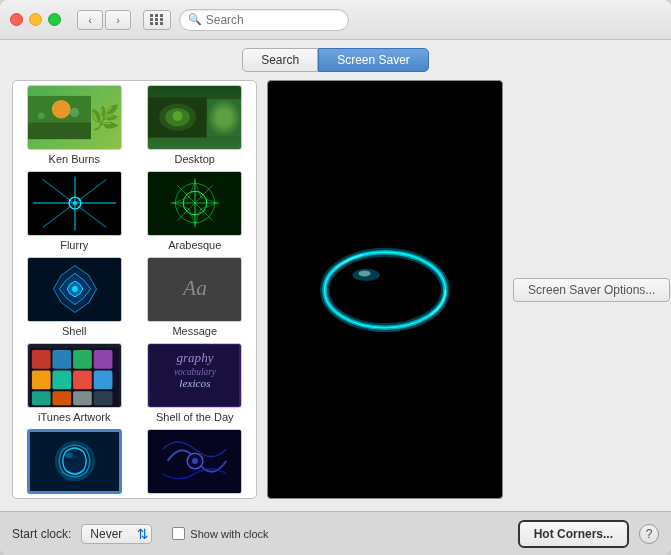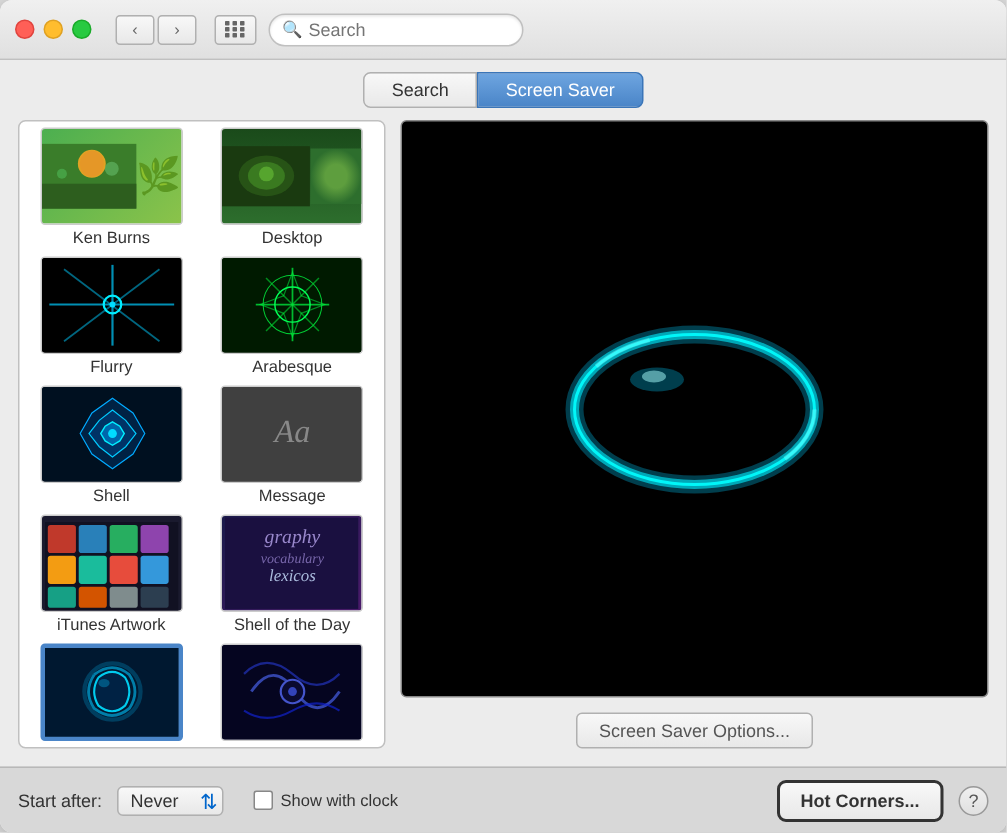--- a/index.html
+++ b/index.html
@@ -307,21 +307,20 @@
       background: linear-gradient(135deg, #0a0a2e, #1a1a4a);
       display: flex;
       align-items: center;
       justify-content: center;
     }
 
     
     .ss-preview {
       flex: 1;
       display: flex;
-      flex-direction: column;
       gap: 10px;
     }
 
     .preview-area {
       flex: 1;
       background: #000;
       border-radius: 4px;
       border: 1px solid #888;
       display: flex;
       align-items: center;
@@ -636,21 +635,21 @@
 
           <ellipse cx="130" cy="95" rx="18" ry="8" fill="#00ccff" opacity="0.3"></ellipse>
           <ellipse cx="128" cy="93" rx="8" ry="4" fill="#aaffff" opacity="0.5"></ellipse>
         </svg>
       </div>
       <button class="preview-options-btn">Screen Saver Options...</button>
     </div>
   </div>
 
   <div class="bottombar">
-    <span class="start-label">Start after:</span>
+    <span class="start-label">Start clock:</span>
     <div class="select-wrapper">
       <select class="never-select">
         <option>Never</option>
         <option>1 minute</option>
         <option>2 minutes</option>
         <option>5 minutes</option>
         <option>10 minutes</option>
         <option>20 minutes</option>
         <option>30 minutes</option>
         <option>1 hour</option>

